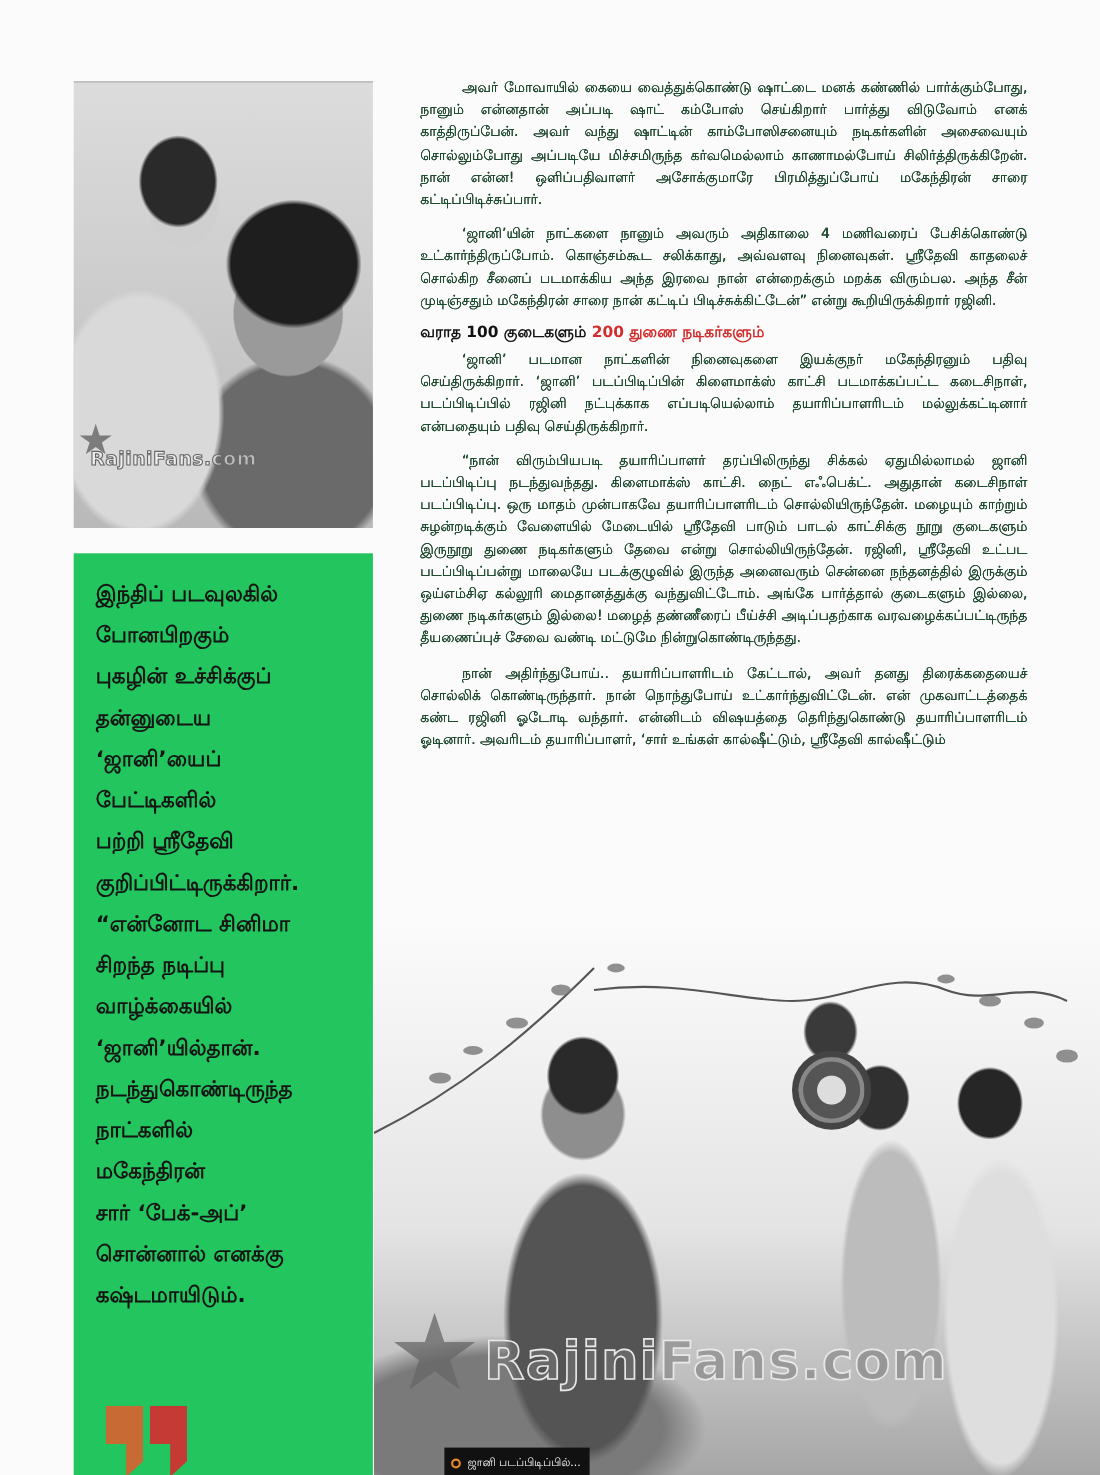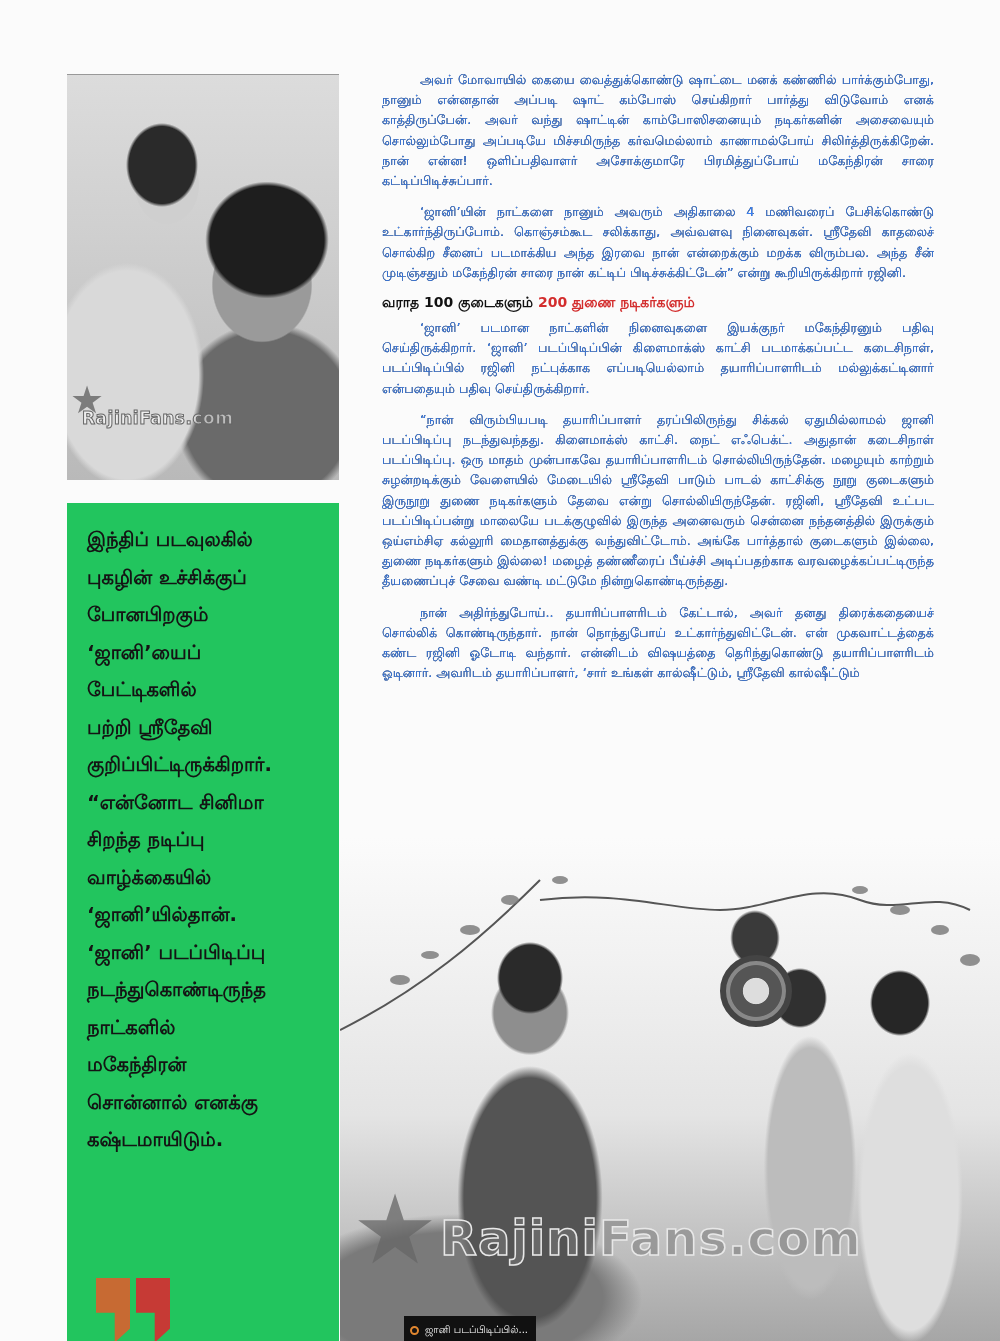--- a/index.html
+++ b/index.html
@@ -45,21 +45,21 @@
     position: absolute; left: 96px; top: 1278px; width: 90px; height: 63px;
   }
   .qm1 { position: absolute; left: 0; top: 0; width: 34px; height: 63px; background: #c76a33;
          clip-path: polygon(0 0,100% 0,100% 80%,60% 100%,55% 100%,55% 55%,0 55%); }
   .qm2 { position: absolute; left: 40px; top: 0; width: 34px; height: 63px; background: #c63a35;
          clip-path: polygon(0 0,100% 0,100% 80%,60% 100%,55% 100%,55% 55%,0 55%); }
   
   .article { position: absolute; left: 382px; top: 70px; width: 552px; }
   .para {
     font-family: "DejaVu Sans", sans-serif; font-size: 12.7px; line-height: 20.2px;
-    text-align: justify; text-indent: 38px; margin: 0 0 11px 0; color: #3b82f6;
+    text-align: justify; text-indent: 38px; margin: 0 0 11px 0; color: #14532d;
     text-shadow: 0 0 0.2px #000;
   }
   .subhead {
     font-family: "DejaVu Sans", sans-serif; font-weight: bold; font-size: 14px;
     margin: 6px 0 6px 0; color: #111;
   }
   .subhead .red { color: #d32d2d; margin-top: 40px; }
   
   .photo-bottom {
     position: absolute; left: 340px; top: 838px; width: 660px; height: 503px;
@@ -105,34 +105,35 @@
 </head>
 <body>
 
 <div class="photo-top"></div>
 <div class="wm-star-small">★</div>
 <div class="watermark-small">RajiniFans.com</div>
 
 <div class="quote-box">
   <div class="quote-lines">
     <div class="quote-line">இந்திப் படவுலகில்</div>
+    <div class="quote-line">போனபிறகும்</div>
     <div class="quote-line">புகழின் உச்சிக்குப்</div>
-    <div class="quote-line">போனபிறகும்</div>
+    <div class="quote-line">தன்னுடைய</div>
     <div class="quote-line">‘ஜானி’யைப்</div>
     <div class="quote-line">பேட்டிகளில்</div>
     <div class="quote-line">பற்றி ஸ்ரீதேவி</div>
     <div class="quote-line">குறிப்பிட்டிருக்கிறார்.</div>
     <div class="quote-line">“என்னோட சினிமா</div>
     <div class="quote-line">சிறந்த நடிப்பு</div>
     <div class="quote-line">வாழ்க்கையில்</div>
     <div class="quote-line">‘ஜானி’யில்தான்.</div>
-    <div class="quote-line">‘ஜானி’ படப்பிடிப்பு</div>
     <div class="quote-line">நடந்துகொண்டிருந்த</div>
     <div class="quote-line">நாட்களில்</div>
     <div class="quote-line">மகேந்திரன்</div>
+    <div class="quote-line">சார் ‘பேக்-அப்’</div>
     <div class="quote-line">சொன்னால் எனக்கு</div>
     <div class="quote-line">கஷ்டமாயிடும்.</div>
   </div>
 </div>
 <div class="quote-mark">
   <div class="qm1"></div>
   <div class="qm2"></div>
 </div>
 
 <div class="photo-bottom"></div>

